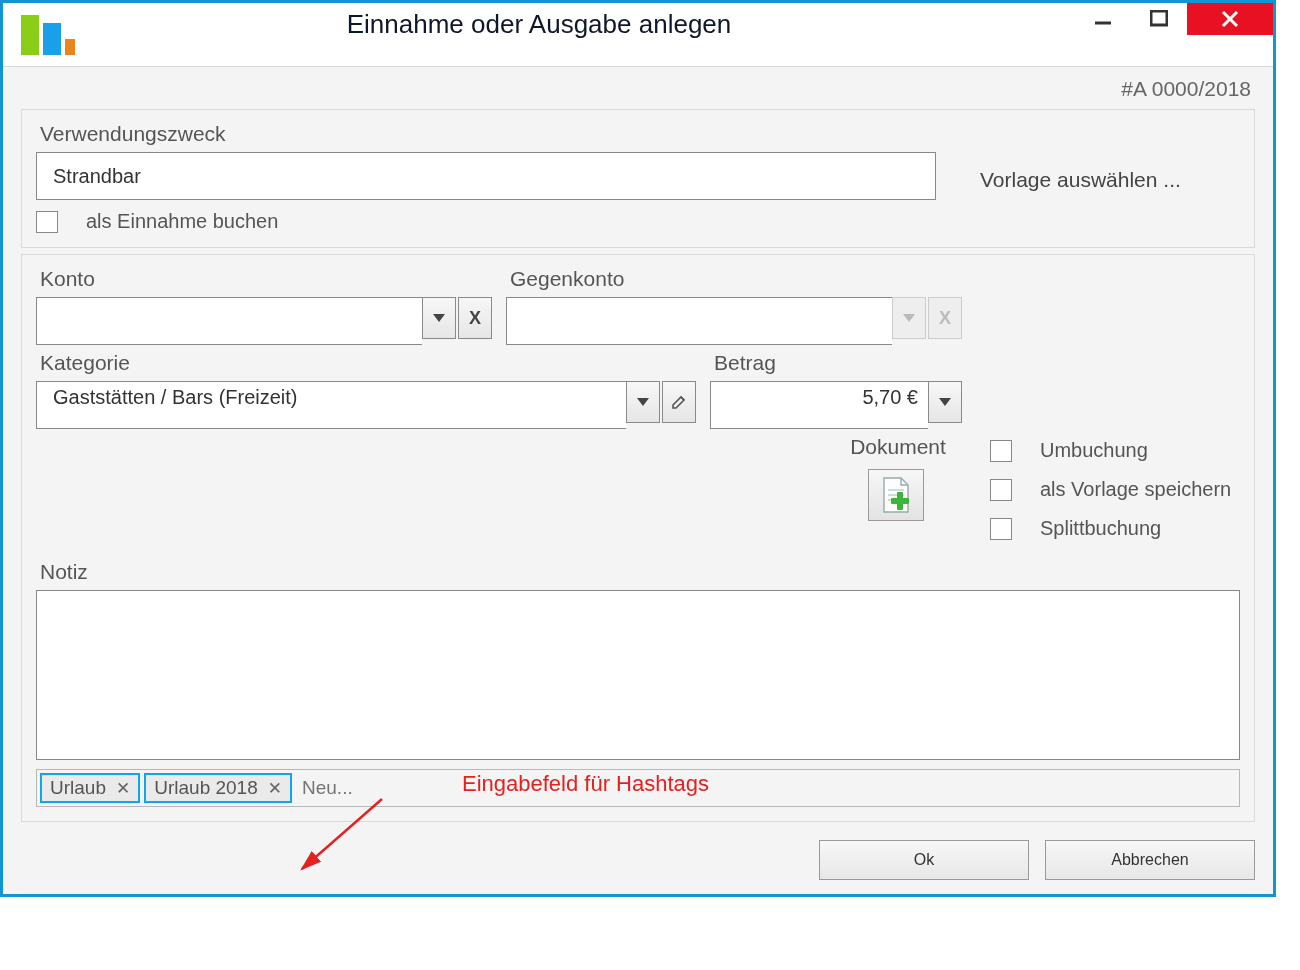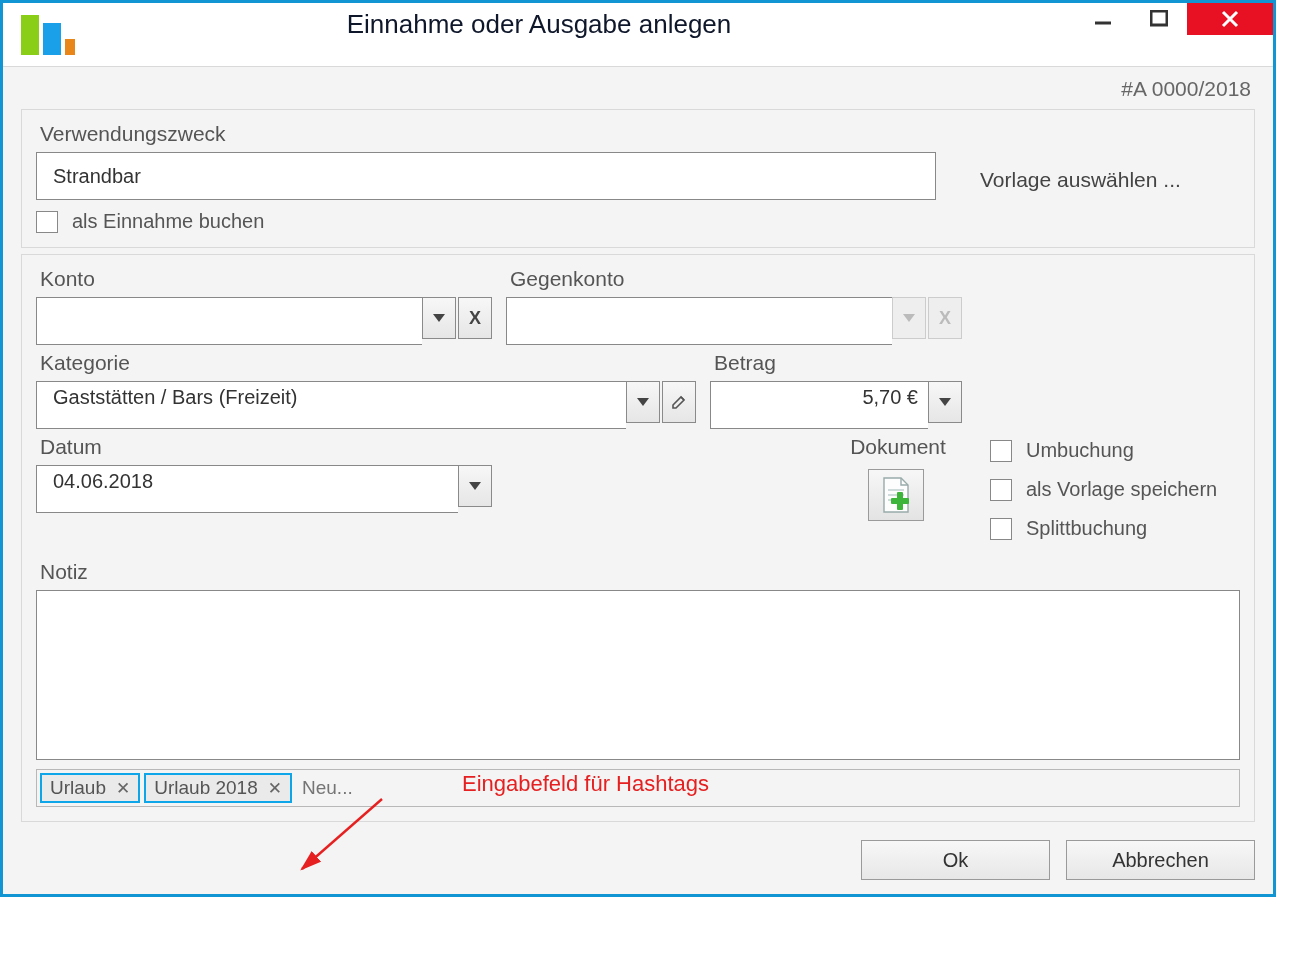--- a/index.html
+++ b/index.html
@@ -86,21 +86,21 @@
     border:1px solid #8a8a8a;
     background:linear-gradient(#f7f7f7,#e6e6e6);
     display:flex; align-items:center; justify-content:center;
     font-size:16px; color:#444;
   }
   .cbtn.disabled { color:#bbb; background:#eee; border-color:#ccc; }
   .cbtn + .cbtn { margin-left:2px; }
   .cbtn svg { display:block; }
 
   .chk {
-    display:flex; align-items:center; gap:14px;
+    display:flex; align-items:center; gap:28px;
     color:#555; font-size:20px;
     margin-top:6px;
   }
   .chk .box {
     width:22px; height:22px; border:1px solid #888; background:#fff;
   }
 
   .notes {
     width:100%;
     height:170px;
@@ -135,24 +135,24 @@
     padding:4px 6px;
     outline:none;
     flex:1;
   }
 
   .dlgbtns {
     display:flex; justify-content:flex-end; gap:16px;
     padding-top:12px;
   }
   .dlgbtn {
-    width:189px; height:40px;
+    width:210px; height:40px;
     border:1px solid #9a9a9a;
     background:linear-gradient(#f7f7f7,#e7e7e7);
-    font-size:20px; color:#333;
+    font-size:16px; color:#333;
     display:flex; align-items:center; justify-content:center;
   }
 
   .link { color:#444; cursor:pointer; }
 
   .docbtn {
     width:56px; height:52px;
     border:1px solid #9a9a9a;
     background:linear-gradient(#f7f7f7,#e3e3e3);
     display:flex; align-items:center; justify-content:center;
@@ -277,29 +277,20 @@
           <div class="combo">
             <div class="txt amount">5,70 €</div>
             <div class="cbtn">
                 <span class="chevron"></span>
               </div>
           </div>
         </div>
       </div>
 
       <div class="row" style="margin-top:8px; align-items:flex-start">
-        <div class="col" style="width:456px">
-          <div class="lbl">Datum</div>
-          <div class="combo">
-            <div class="txt">04.06.2018</div>
-            <div class="cbtn">
-                <span class="chevron"></span>
-              </div>
-          </div>
-        </div>
 
         <div style="flex:1"></div>
 
         <div class="col" style="align-items:center; width:120px">
           <div class="lbl" style="text-align:center">Dokument</div>
           <div class="docbtn">
             <svg width="34" height="38" viewBox="0 0 34 38">
               <path d="M5 2 H22 L29 9 V36 H5 Z" fill="#fdfdfd" stroke="#9aa" stroke-width="1.4"></path>
               <path d="M22 2 V9 H29" fill="none" stroke="#9aa" stroke-width="1.4"></path>
               <line x1="9" y1="14" x2="25" y2="14" stroke="#bcc" stroke-width="1.4"></line>

